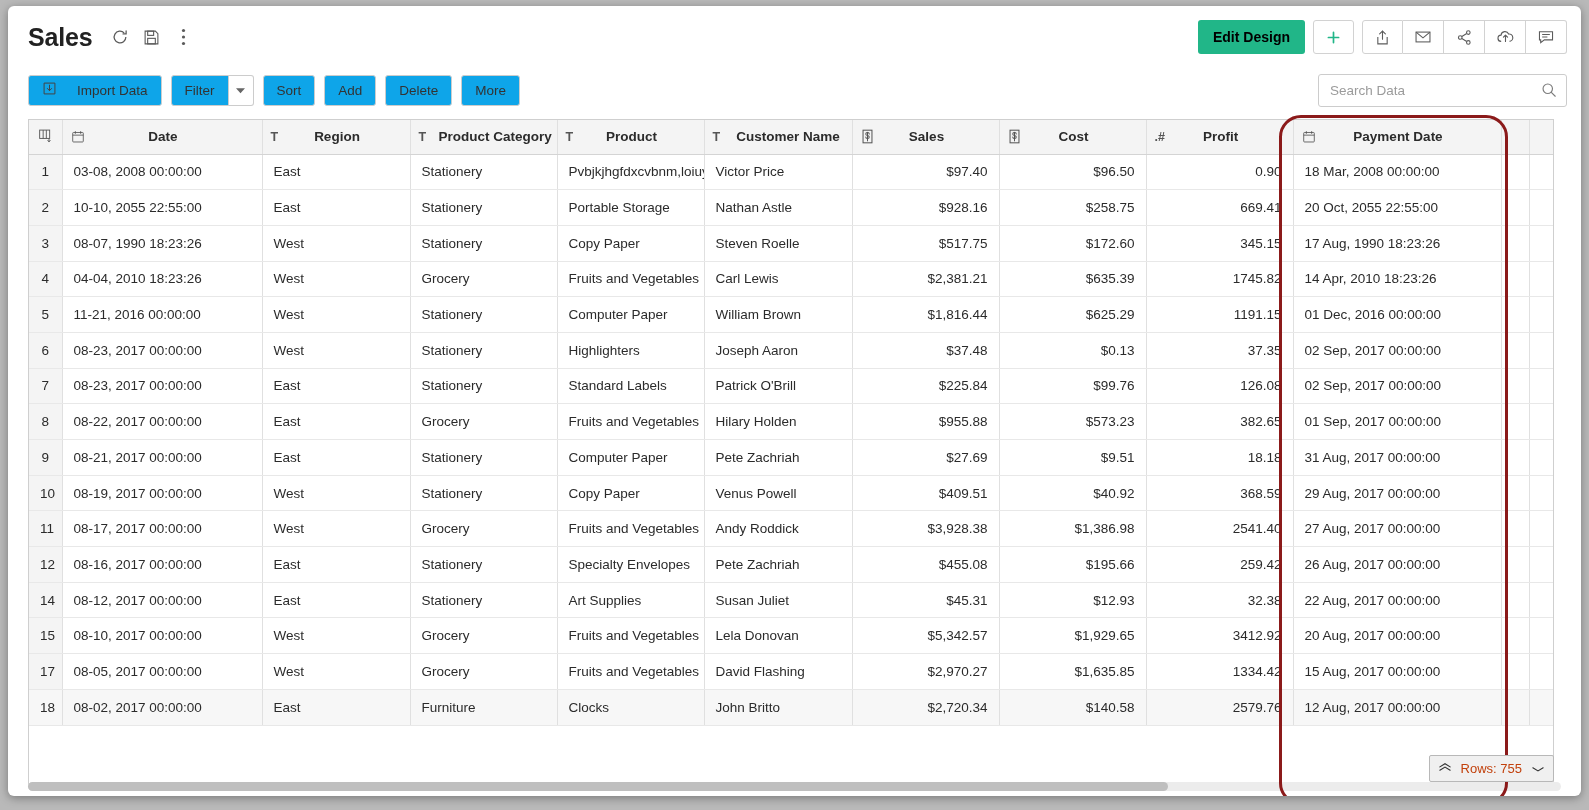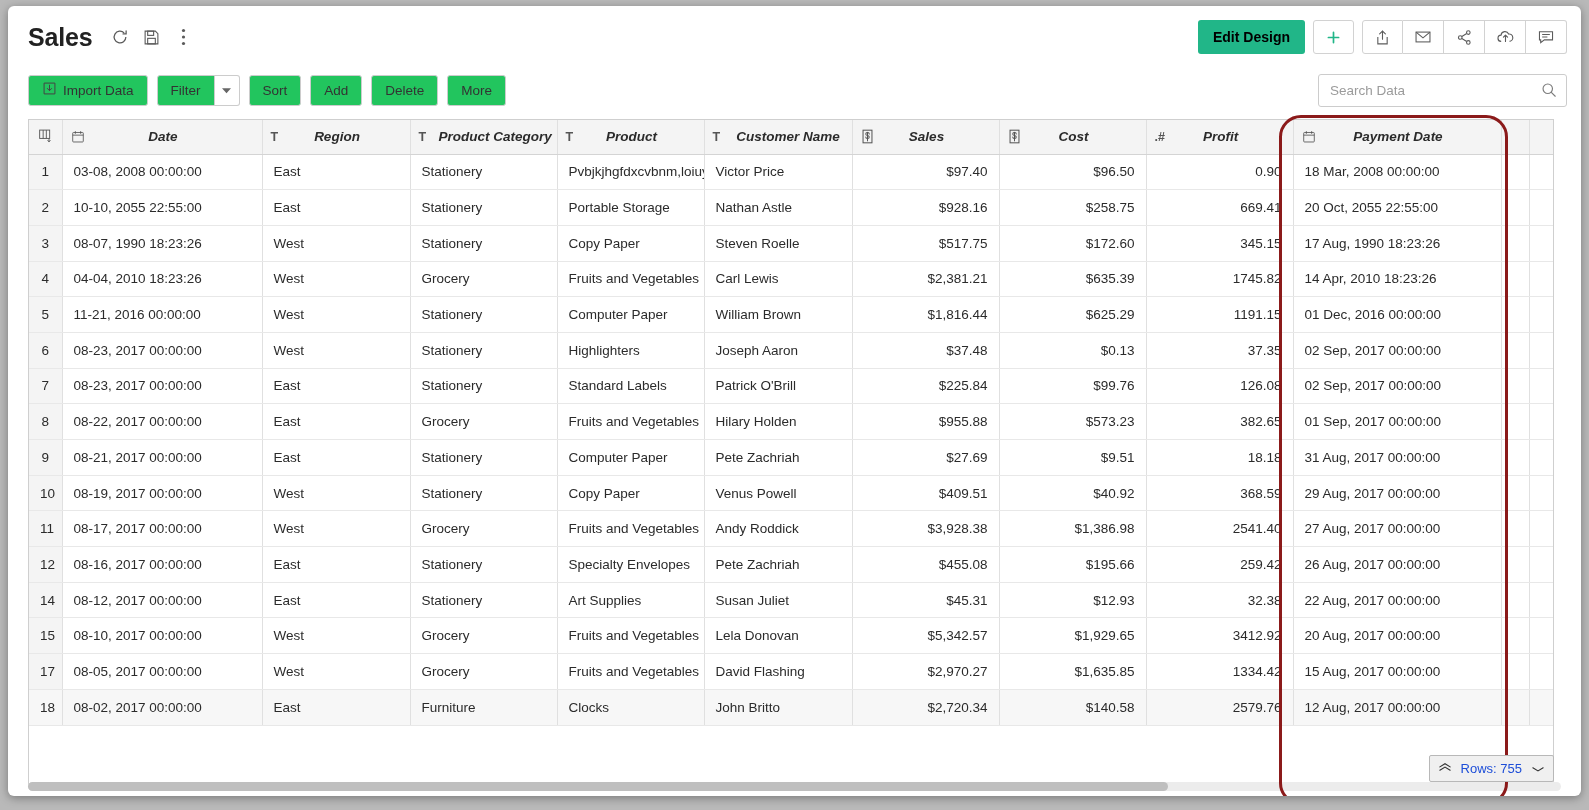--- a/index.html
+++ b/index.html
@@ -56,24 +56,24 @@
   .icon-group .icon-btn:first-child { border-radius: 3px 0 0 3px; border-left-width: 1px; }
   .icon-group .icon-btn:last-child { border-radius: 0 3px 3px 0; }
 
   
   .toolbar {
     height: 44px; display: flex; align-items: center;
     padding: 0 14px 0 20px; gap: 9px;
     position: relative;
   }
   .tb-btn {
-    height: 31px; border: 1px solid #ccc; background: #22c55e;
+    height: 31px; border: 1px solid #ccc; background: #0ea5e9;
     border-radius: 3px; font-size: 13.5px; color: #333;
     padding: 0 13px; cursor: pointer; font-family: inherit;
-    display: flex; align-items: center; gap: 6px; white-space: nowrap;
+    display: flex; align-items: center; gap: 20px; white-space: nowrap;
   }
   .split { display: flex; }
   .split .tb-btn { border-radius: 3px 0 0 3px; }
   .split .caret-btn {
     width: 25px; height: 31px; border: 1px solid #ccc; border-left: none;
     background: #fff; border-radius: 0 3px 3px 0; cursor: pointer;
     display: flex; align-items: center; justify-content: center;
   }
   .search-wrap { margin-left: auto; position: relative; }
   .search-input {
@@ -111,21 +111,21 @@
     border-bottom: 1px solid #d4d4d4;
     font-weight: bold; font-size: 13.5px; color: #2b2b2b;
     height: 34px; padding: 0 8px;
     position: relative;
   }
   .th-inner { display: flex; align-items: center; height: 100%; }
   .th-type {
     color: #555; font-size: 12.5px; font-weight: bold;
     width: 20px; flex: 0 0 20px; display: flex; align-items: center;
   }
-  .th-label { flex: 1; text-align: center; padding-right: 18px; font-style: italic; }
+  .th-label { flex: 1; text-align: center; padding-right: 18px; }
   .th-label.noshift { padding-right: 0; }
 
   
   col.c-num   { width: 33px; }
   col.c-date  { width: 200px; }
   col.c-reg   { width: 148px; }
   col.c-cat   { width: 147px; }
   col.c-prod  { width: 147px; }
   col.c-cust  { width: 148px; }
   col.c-sales { width: 147px; }
@@ -158,21 +158,21 @@
   
   .rows-badge {
     position: absolute;
     right: 27px; bottom: 14px;
     height: 27px;
     background: #f0f0f0;
     border: 1px solid #b8b8b8;
     border-radius: 2px;
     display: flex; align-items: center; gap: 9px;
     padding: 0 8px;
-    font-size: 13px; color: #1d4ed8;
+    font-size: 13px; color: #c2410c;
     z-index: 40;
   }
   .rows-badge .chev { color: #333; display: flex; align-items: center; cursor: pointer; }
 
   
   .hscroll {
     position: absolute;
     left: 20px; right: 20px; bottom: 5px;
     height: 9px; background: #ececec;
     border-radius: 5px; z-index: 20;

